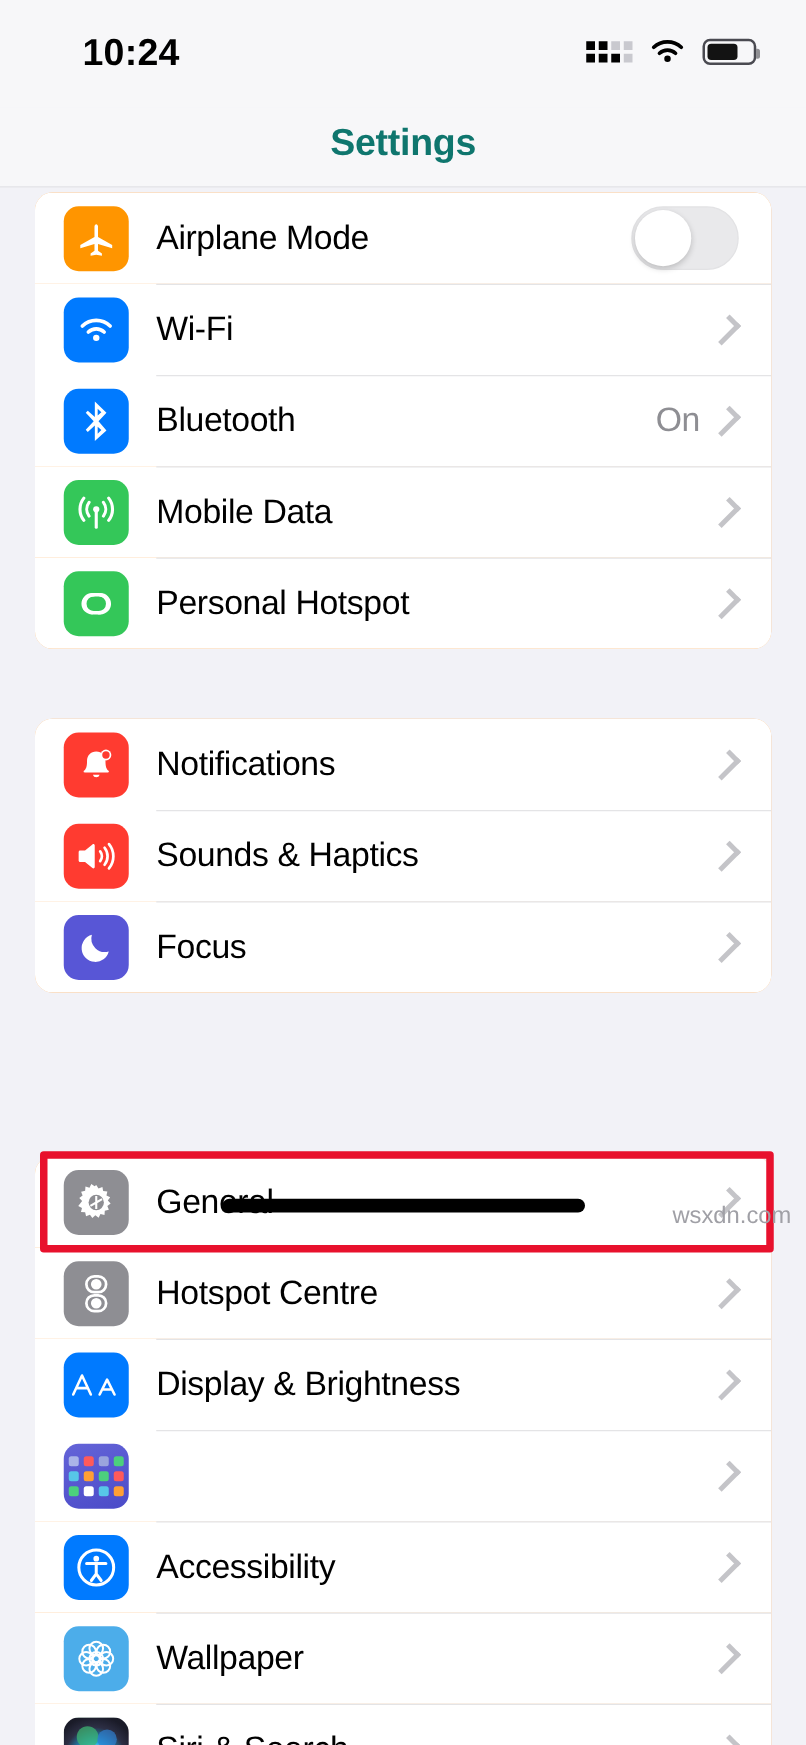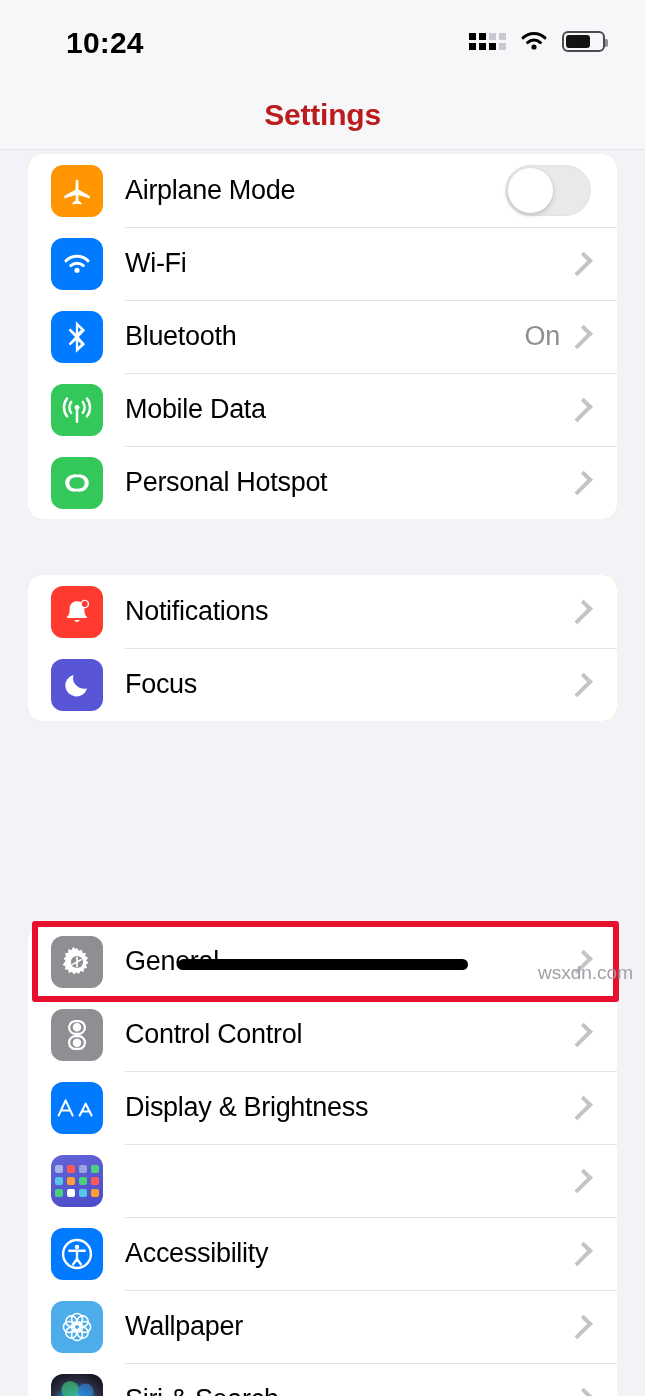--- a/index.html
+++ b/index.html
@@ -35,21 +35,21 @@
   .batt-fill{ position:absolute; left:2px; top:2px; bottom:2px; width:24px; background:#000; border-radius:3px; }
   .batt-cap{ position:absolute; right:-5px; top:6px; width:3px; height:8px; background:#3c3c43; border-radius:0 2px 2px 0; opacity:.6; }
 
   
   .navbar{
     position:absolute; top:86px; left:0; width:645px; height:64px;
     background:#f7f7f9; border-bottom:1px solid #e2e2e6;
   }
   .nav-title{
     position:absolute; width:100%; text-align:center; top:12px;
-    font-size:30px; font-weight:700; color:#b91c1c; letter-spacing:-0.2px;
+    font-size:30px; font-weight:700; color:#0f766e; letter-spacing:-0.2px;
   }
 
   
   .content{ position:absolute; top:150px; left:0; width:645px; height:1246px; }
 
   .card{
     position:absolute; left:28px; width:589px;
     background:#fdba74; border-radius:14px; overflow:hidden;
   }
   #group-0{ top:4px; }
@@ -232,20 +232,36 @@
             <circle cx="19.3" cy="6.5" r="3.5" fill="#fff"></circle>
             <circle cx="19.3" cy="6.5" r="2.4" fill="#ff3b30"></circle>
           </svg>
         </div>
         <div class="label">Notifications</div>
         <div class="right">
           <div class="chev"></div>
         </div>
       </div>
 
+      <div class="row">
+        <div class="icon" style="background:#ff3b30">
+          <svg width="34" height="30" viewBox="0 0 28 24">
+            <path d="M11.5 4.2L6.6 8.2H3.4c-.6 0-1 .4-1 1v5.6c0 .6.4 1 1 1h3.2l4.9 4c.6.5 1.5.1 1.5-.7V4.9c0-.8-.9-1.2-1.5-.7z" fill="#fff"></path>
+            <g stroke="#fff" stroke-width="1.8" fill="none" stroke-linecap="round">
+              <path d="M16.6 8.8a5.2 5.2 0 0 1 0 6.4"></path>
+              <path d="M19.5 6.4a9 9 0 0 1 0 11.2"></path>
+              <path d="M22.4 4a12.6 12.6 0 0 1 0 16"></path>
+            </g>
+          </svg>
+        </div>
+        <div class="label">Sounds &amp; Haptics</div>
+        <div class="right">
+          <div class="chev"></div>
+        </div>
+      </div>
 
       <div class="row">
         <div class="icon" style="background:#5856d6">
           <svg width="30" height="30" viewBox="0 0 24 24" fill="#fff">
               <path d="M20 14.5A8.6 8.6 0 0 1 9.2 3.9 8.8 8.8 0 1 0 20 14.5z"></path>
             </svg>
         </div>
         <div class="label">Focus</div>
         <div class="right">
           <div class="chev"></div>
@@ -272,21 +288,21 @@
 
       <div class="row">
         <div class="icon" style="background:#8e8e93">
           <svg width="28" height="34" viewBox="0 0 20 28" fill="none" stroke="#fff" stroke-width="1.8">
             <rect x="3.5" y="2.5" width="13" height="10.5" rx="5.2"></rect>
             <circle cx="10" cy="7.7" r="2.6" fill="#fff"></circle>
             <rect x="3.5" y="15" width="13" height="10.5" rx="5.2"></rect>
             <circle cx="10" cy="20.3" r="2.6" fill="#fff"></circle>
           </svg>
         </div>
-        <div class="label">Control Control</div>
+        <div class="label">Hotspot Centre</div>
         <div class="right">
           <div class="chev"></div>
         </div>
       </div>
 
       <div class="row">
         <div class="icon" style="background:#007aff">
           <svg width="44" height="26" viewBox="0 0 40 24" fill="none" stroke="#fff" stroke-width="1.9" stroke-linecap="round" stroke-linejoin="round">
             <path d="M3 19L9.5 5 16 19M5.6 14.3h7.9"></path>
             <path d="M22.5 19L28 8l5.5 11M24.7 15.3h6.6"></path>

